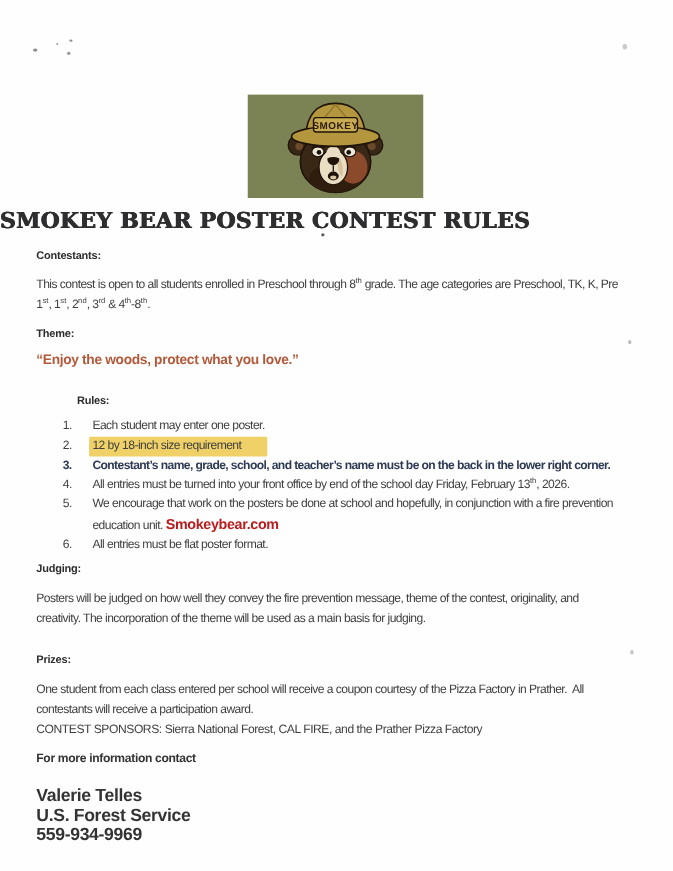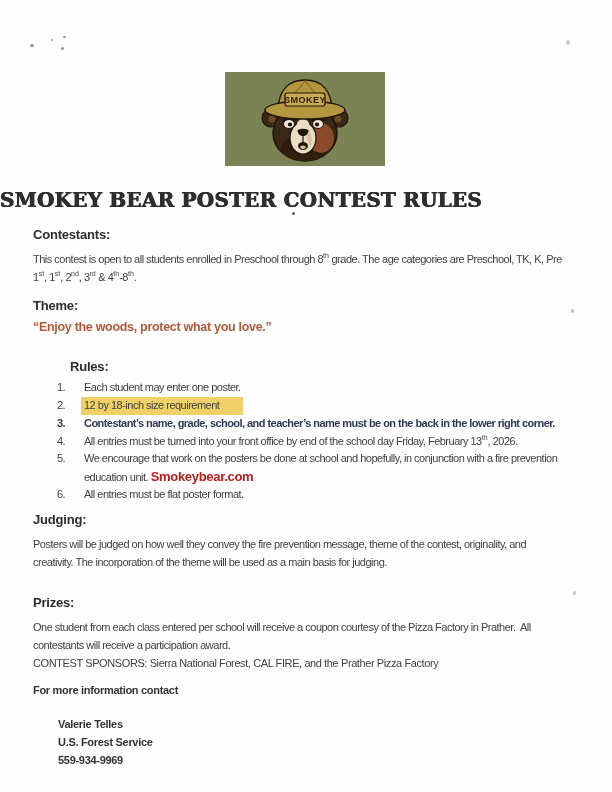--- a/index.html
+++ b/index.html
@@ -11,33 +11,33 @@
   .speck { position:absolute; border-radius:50%; }
   .s1 { left:30px;  top:44px;  width:4px; height:3px; background:#8d8d8d; }
   .s2 { left:51px;  top:39px;  width:2px; height:2px; background:#9d9d9d; }
   .s3 { left:63px;  top:36px;  width:3px; height:2px; background:#8f8f8f; }
   .s4 { left:61px;  top:47px;  width:3px; height:3px; background:#949494; }
   .s5 { left:566px; top:40px;  width:4px; height:5px; background:#c8c8c8; }
   .s6 { left:571px; top:309px; width:3px; height:4px; background:#bdbdbd; }
   .s7 { left:573px; top:591px; width:3px; height:4px; background:#c4c4c4; }
   .title-dot { left:292px; top:212px; width:3px; height:3px; background:#5d5d5d; }
 
-  .smokey { position:absolute; left:225px; top:66px; width:160px; height:106px; }
+  .smokey { position:absolute; left:225px; top:80px; width:160px; height:106px; }
   .smokey svg { display:block; width:100%; height:100%; }
 
   .doc-title {
     position:absolute; top:188px; left:0; width:100%; margin:0; text-align:left;
     font-family:"DejaVu Serif", serif; font-weight:bold; font-size:20px;
     color:#2e2e30; letter-spacing:0.2px;
     text-shadow: 0.4px 0 currentColor, -0.4px 0 currentColor;
   }
 
   .hd {
     position:absolute; left:33px; margin:0;
-    font-size:13px; font-weight:bold; color:#2c2c2c; letter-spacing:-0.2px;
+    font-size:10px; font-weight:bold; color:#2c2c2c; letter-spacing:-0.2px;
   }
   .hd-contestants { top:227px; }
   .hd-theme       { top:298px; }
   .hd-rules       { top:359px;padding-left:37px; }
   .hd-judging     { top:512px; }
   .hd-prizes      { top:595px; }
 
   .para {
     position:absolute; left:33px; margin:0;
     font-size:11px; line-height:17.5px; letter-spacing:-0.5px;
@@ -64,22 +64,22 @@
 
   .sponsors {
     position:absolute; left:33px; top:657px; margin:0;
     font-size:11px; letter-spacing:-0.4px; color:#3f3f3f; white-space:nowrap;
   }
   .more-info {
     position:absolute; left:33px; top:684px; margin:0;
     font-size:11px; font-weight:bold; letter-spacing:-0.3px; color:#333333;
   }
   .contact {
-    position:absolute; top:715px; font-size:11px; font-weight:bold;
-    letter-spacing:-0.3px; color:#333333; line-height:18px;margin-left:25px;
+    position:absolute; top:715px; font-size:16px; font-weight:bold;
+    letter-spacing:-0.3px; color:#333333; line-height:18px;
   }
   .contact-left  { left:33px; }
   .contact-right { left:438px; }
 </style>
 </head>
 <body>
 
 <div class="page">
 
   <div class="speck s1"></div>

